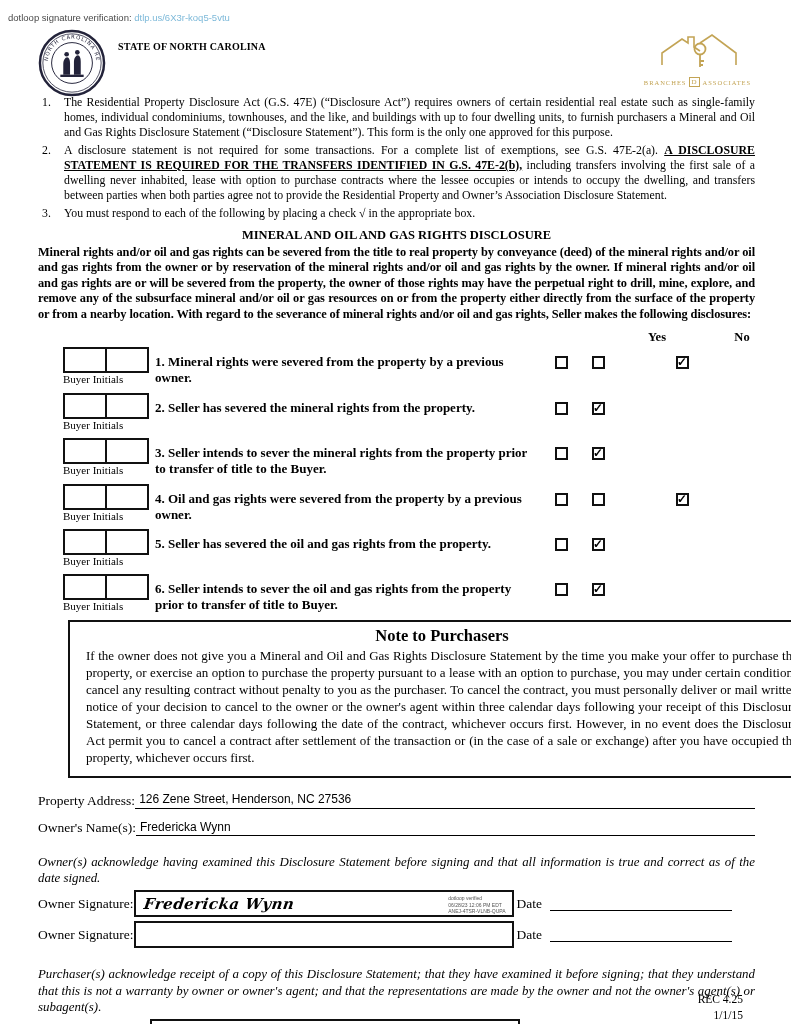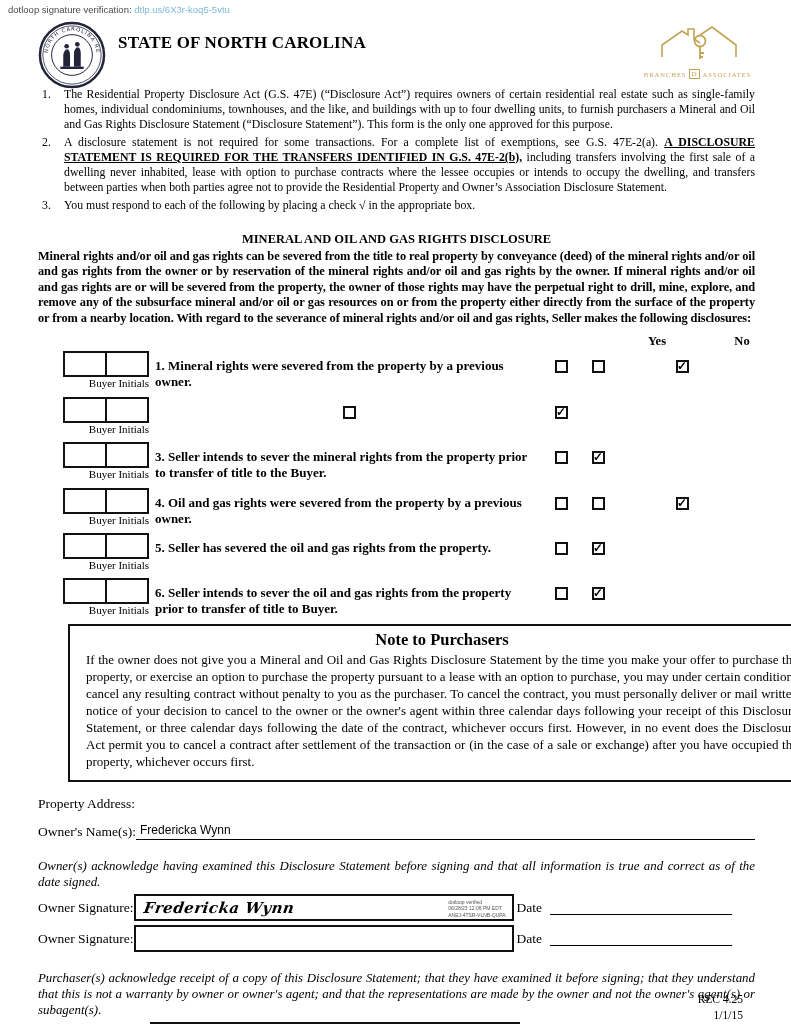--- a/index.html
+++ b/index.html
@@ -1,54 +1,54 @@
 <!DOCTYPE html>
 <html><head>
 <meta charset="utf-8">
 <style>
   * { margin:0; padding:0; box-sizing:border-box; }
   html,body { width:791px; height:1024px; background:#ffffff; overflow:hidden; }
   body { font-family:"Liberation Serif", serif; color:#000; position:relative; }
-  .page { width:791px; height:1024px; padding:4px 36px 0 38px; position:relative; }
+  .page { width:791px; height:1024px; padding:12px 36px 0 38px; position:relative; }
 
   
   .verify { font-family:"Liberation Sans", sans-serif; font-size:9.5px; color:#4a4a4a; margin-left:-30px; }
   .verify a { color:#7db9d9; text-decoration:none; }
 
   
   .header { display:flex; align-items:flex-start; margin-top:6px; height:62px; }
   .seal { flex:0 0 70px; margin-left:0; }
   .titles { margin-left:10px; padding-top:12px; }
-  .title1 { font-size:17px; font-weight:bold; letter-spacing:.2px; }
+  .title1 { font-size:10px; font-weight:bold; letter-spacing:.2px; }
   .title2 { font-size:15.5px; font-weight:bold; letter-spacing:.2px; }
   .logo { margin-left:auto; width:115px; text-align:center; padding-top:2px; }
   .logo-text { font-size:6.5px; color:#c3a455; letter-spacing:1px; display:flex; justify-content:center; align-items:center; gap:3px; font-family:"Liberation Serif", serif; }
   .logo-d { border:1px solid #c3a455; padding:0 1px; font-size:7px; line-height:8px; }
 
   .instr-head { text-align:center; font-weight:bold; font-size:13px; margin-top:6px; }
 
   ol.instr { list-style:none; margin-top:4px; }
   ol.instr li { display:flex; margin-bottom:3px; }
   .li-num { flex:0 0 26px; font-size:11.8px; padding-left:4px; }
   .li-text { flex:1; font-size:11.8px; text-align:justify; line-height:1.27; }
   .bold-underline { font-weight:bold; text-decoration:underline; }
 
-  .disc-head { text-align:center; font-weight:bold; font-size:12.5px; margin-top:19px; }
+  .disc-head { text-align:center; font-weight:bold; font-size:12.5px; margin-top:7px; }
   .disc-intro { font-weight:bold; font-size:12.4px; text-align:justify; line-height:1.25; margin-top:2px; letter-spacing:-0.1px; }
 
   
   .disc-table { margin-top:8px; margin-left:25px; }
   .cols-header { display:grid; grid-template-columns:92px 388px 36px 38px 130px; font-weight:bold; font-size:12.5px; margin-bottom:2px;gap:48px; }
   .cols-header .ch { text-align:center; }
   .disc-row { display:grid; grid-template-columns:92px 388px 36px 38px 130px; margin-bottom:7px; align-items:start; }
   .initials-wrap { width:86px; }
   .initials-boxes { display:flex; border:2px solid #111; height:26px; background:#fff; }
   .initials-boxes .ib { flex:1; }
   .initials-boxes .ib + .ib { border-left:2px solid #111; }
-  .initials-label { font-size:11px; text-align:right; margin-top:0px; white-space:nowrap; }
+  .initials-label { font-size:11px; text-align:left; margin-top:0px; white-space:nowrap; }
   .disc-text { font-weight:bold; font-size:13px; line-height:1.22; padding-top:7px; padding-right:6px; }
   .cb-cell { display:flex; justify-content:center; padding-top:9px; }
   .checkbox { width:13px; height:13px; border:2px solid #111; display:inline-flex; align-items:center; justify-content:center; font-size:12px; font-weight:bold; line-height:1; background:#fff; }
   .checkbox.checked::after { content:"\2713"; margin-top:-1px; }
 
   
   .note-box { border:2px solid #111; margin:6px 0 0 30px; width:748px; padding:4px 16px 10px 16px; }
   .note-head { text-align:center; font-weight:bold; font-size:16.5px; margin-bottom:2px; }
   .note-body { font-size:13px; text-align:justify; line-height:1.3; }
 
@@ -165,20 +165,21 @@
     </div>
 
     <div class="disc-row">
       <div class="initials-wrap">
         <div class="initials-boxes">
             <div class="ib"></div>
             <div class="ib"></div>
           </div>
         <div class="initials-label">Buyer Initials</div>
       </div>
+      <div class="disc-text"><span>2.</span> <span>Seller has severed the mineral rights from the property.</span></div>
       <div class="cb-cell">
           <span class="checkbox"></span>
         </div>
       <div class="cb-cell">
           <span class="checkbox checked"></span>
         </div>
       <div class="cb-cell"></div>
     </div>
 
     <div class="disc-row">
@@ -256,20 +257,21 @@
     </div>
   </div>
 
   <div class="note-box">
     <div class="note-head">Note to Purchasers</div>
     <div class="note-body">If the owner does not give you a Mineral and Oil and Gas Rights Disclosure Statement by the time you make your offer to purchase the property, or exercise an option to purchase the property pursuant to a lease with an option to purchase, you may under certain conditions cancel any resulting contract without penalty to you as the purchaser. To cancel the contract, you must personally deliver or mail written notice of your decision to cancel to the owner or the owner's agent within three calendar days following your receipt of this Disclosure Statement, or three calendar days following the date of the contract, whichever occurs first. However, in no event does the Disclosure Act permit you to cancel a contract after settlement of the transaction or (in the case of a sale or exchange) after you have occupied the property, whichever occurs first.</div>
   </div>
 
   <div class="field-line">
     <span class="field-label">Property Address:</span>
+    <span class="field-value">126 Zene Street, Henderson, NC 27536</span>
   </div>
 
   <div class="field-line" style="margin-top:11px;">
     <span class="field-label">Owner's Name(s):</span>
     <span class="field-value">Fredericka Wynn</span>
   </div>
 
   <div class="ack">Owner(s) acknowledge having examined this Disclosure Statement before signing and that all information is true and correct as of the date signed.</div>
 
   <div class="sig-row">

